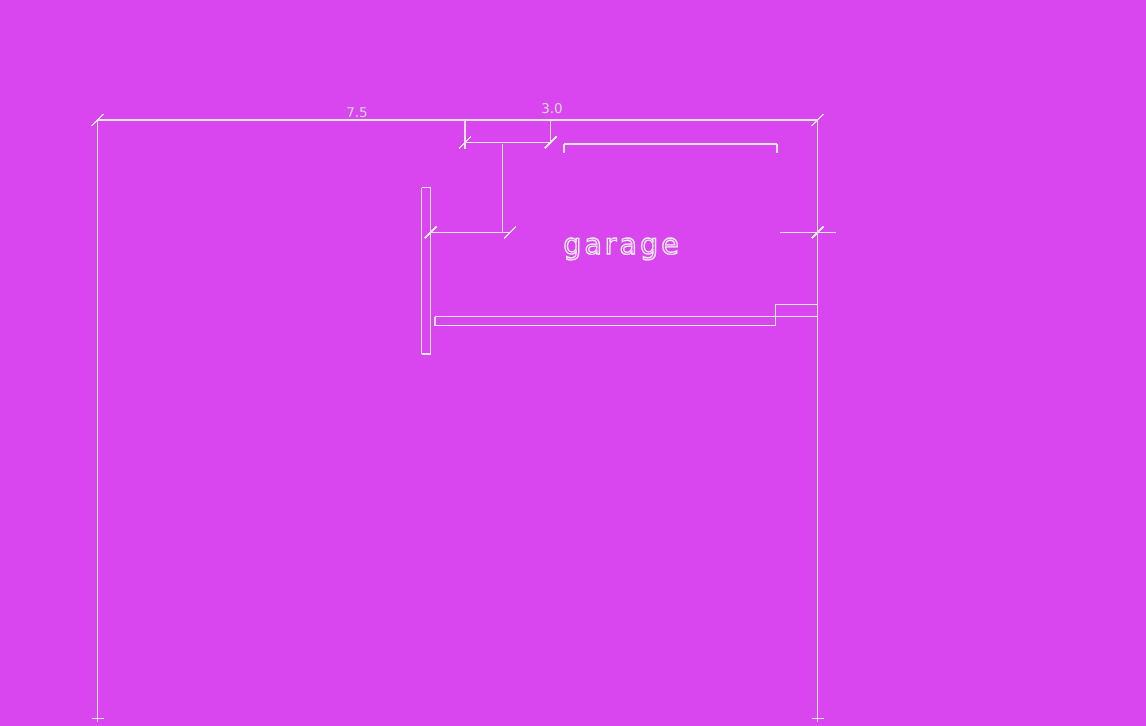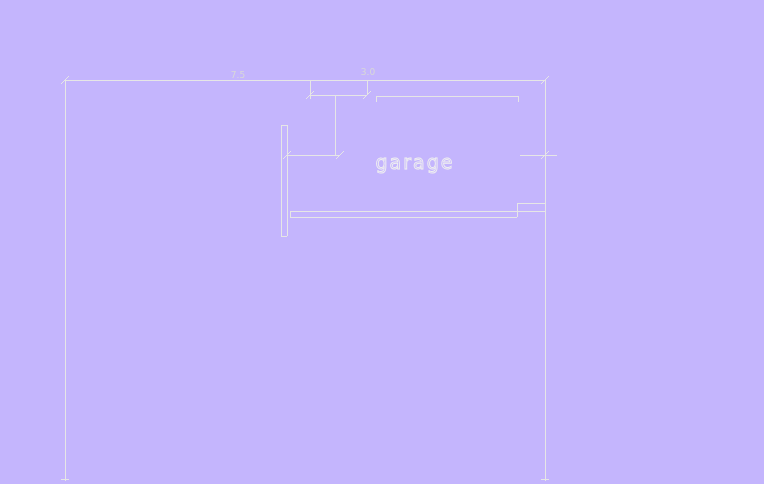--- a/index.html
+++ b/index.html
@@ -8,21 +8,21 @@
     background: #000000;
     width: 764px;
     height: 484px;
     overflow: hidden;
     font-family: "DejaVu Sans", sans-serif;
   }
   .drawing-area {
     position: relative;
     width: 764px;
     height: 484px;
-    background: #c4b5fd;
+    background: #d946ef;
   }
   svg {
     position: absolute;
     top: 0;
     left: 0;
     display: block;
   }
   svg line, svg rect {
     stroke: #e6e6e6;
     stroke-width: 1;

